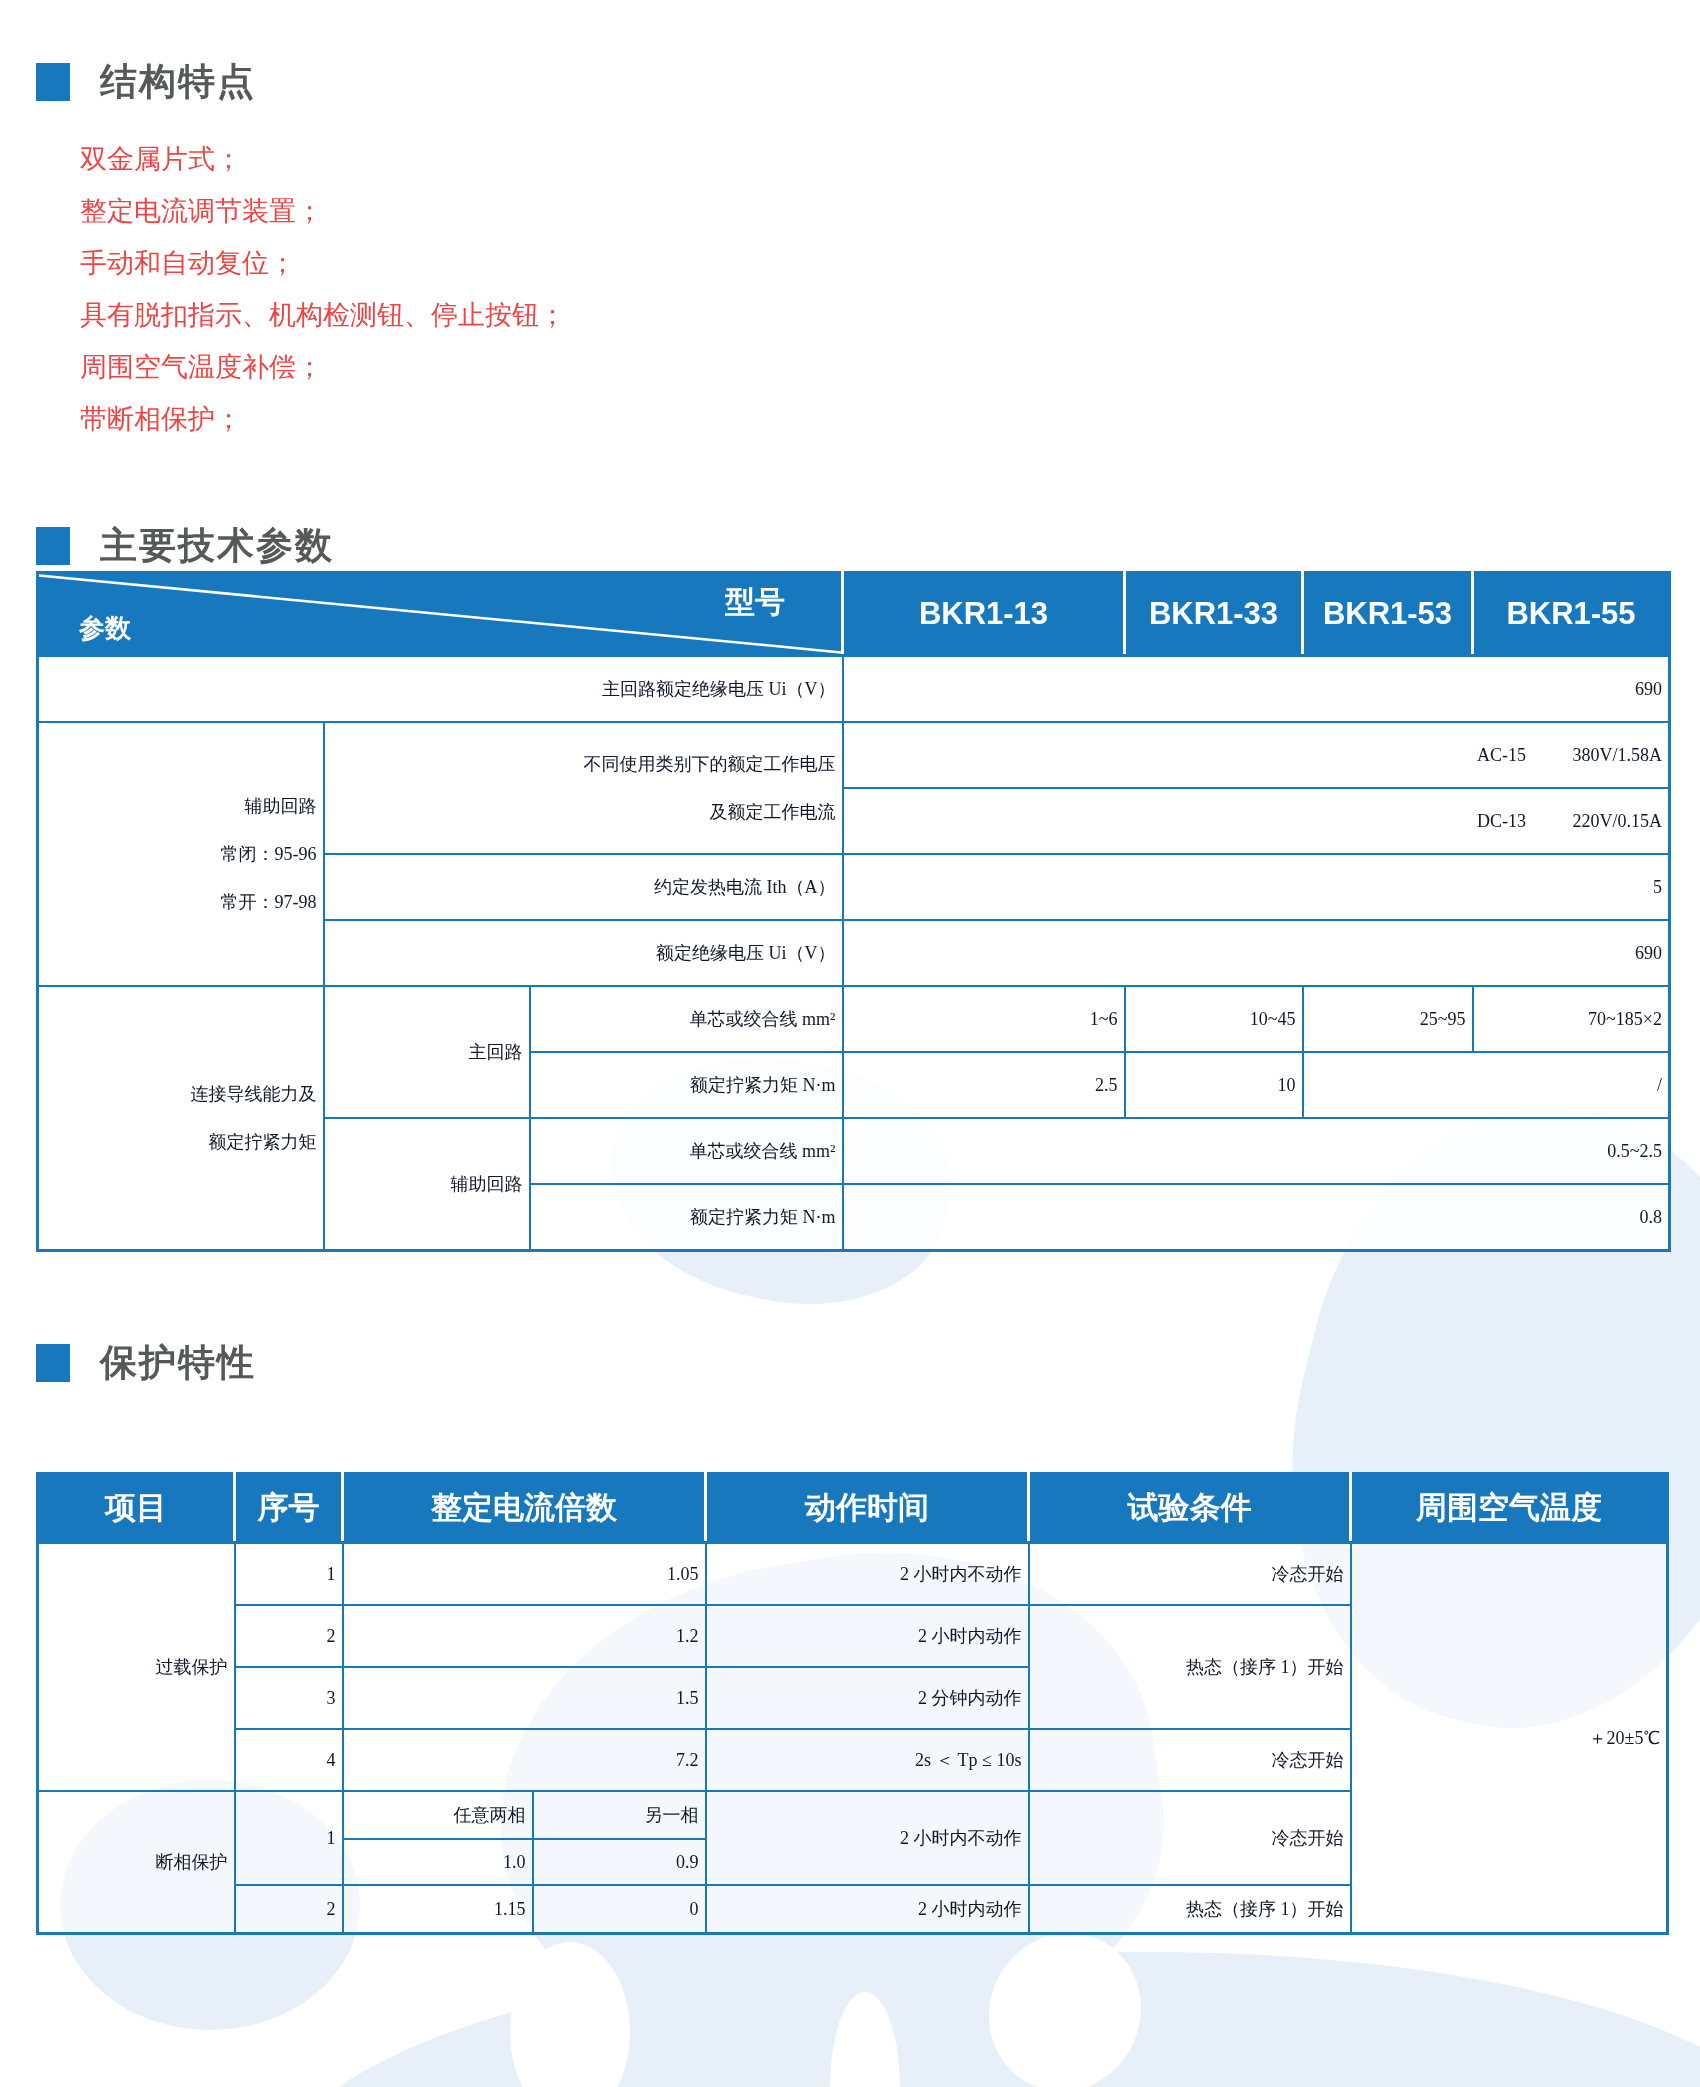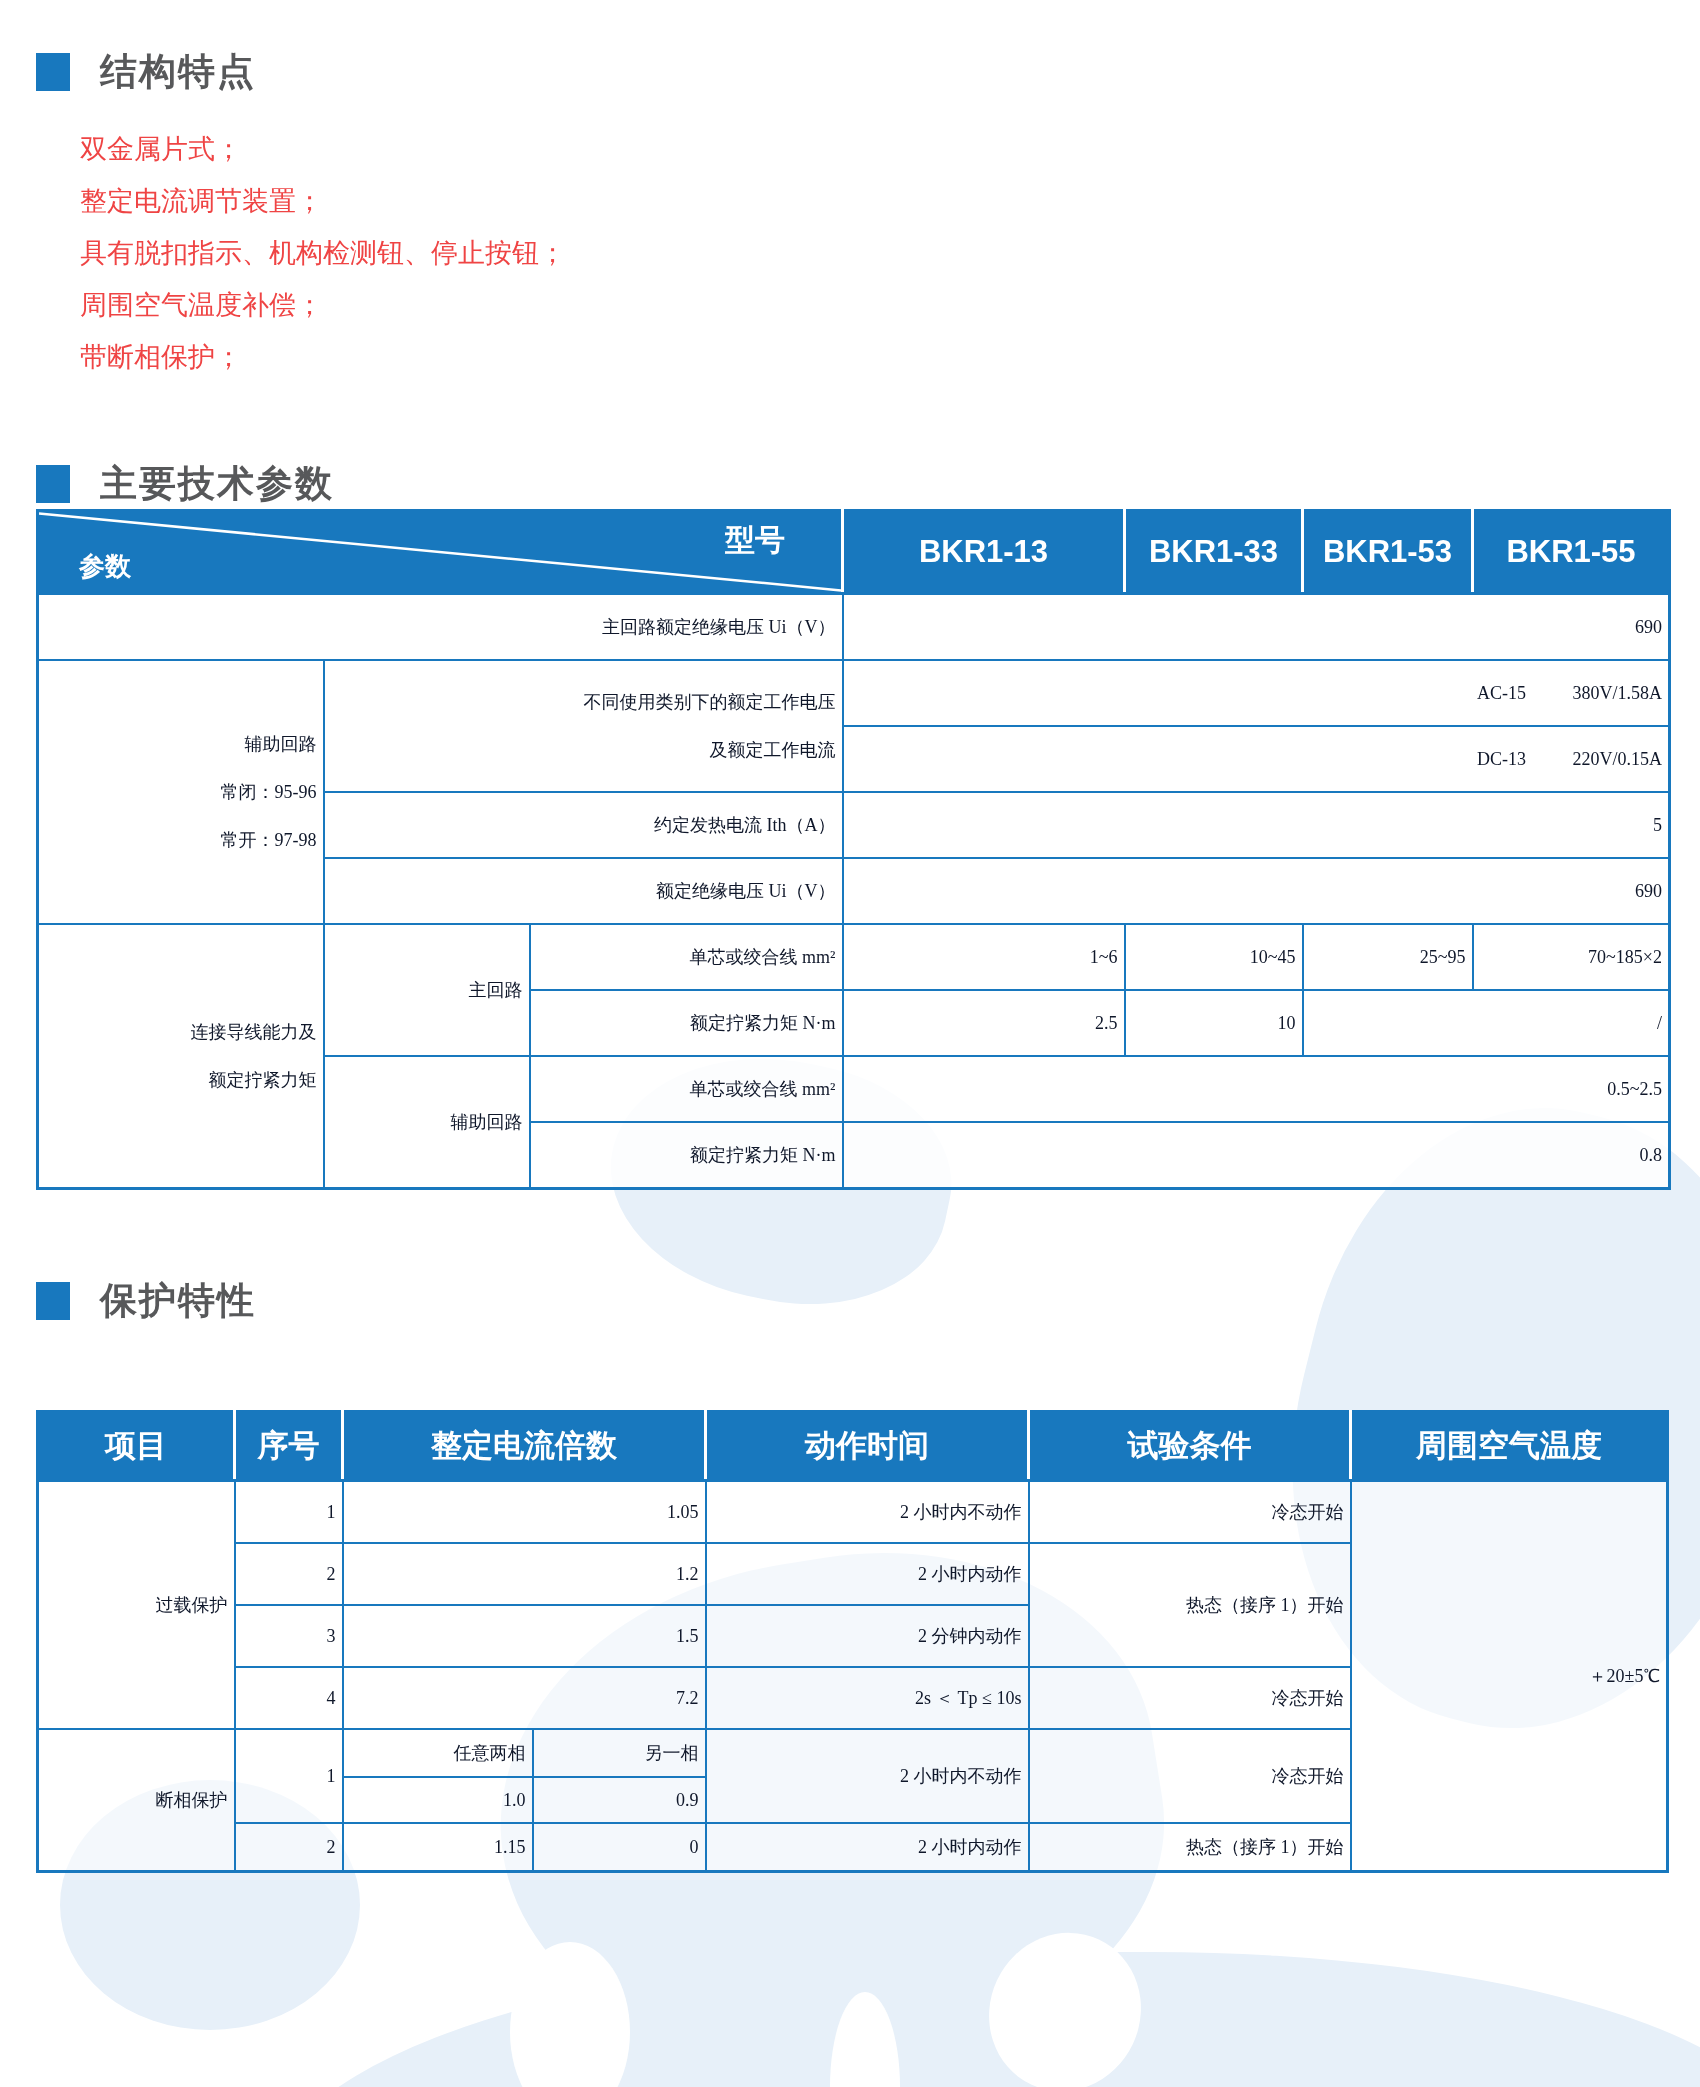--- a/index.html
+++ b/index.html
@@ -15,21 +15,21 @@
   
   .wm { position:absolute; z-index:0; background:#e7f0f9; }
   .wm-bottom  { left:270px; top:1952px; width:1520px; height:260px; border-radius:48% 42% 0 0 / 90% 75% 0 0; }
   .wm-right   { left:1300px; top:1110px; width:470px; height:620px; border-radius:46% 54% 50% 50%; transform:rotate(14deg); }
   .wm-center  { left:500px; top:1560px; width:660px; height:500px; border-radius:52% 48% 45% 55%; transform:rotate(-9deg); }
   .wm-small-a { left:610px; top:1060px; width:340px; height:240px; border-radius:55% 45% 50% 50%; transform:rotate(12deg); }
   .wm-small-b { left:60px;  top:1780px; width:300px; height:250px; border-radius:50%; }
   .wm-hole    { position:absolute; background:#ffffff; border-radius:50%; }
 
   
-  .heading { display:flex; align-items:center; margin:1px 0 0 36px;text-align:center; }
+  .heading { display:flex; align-items:center; margin:11px 0 0 36px;text-align:center; }
   .heading .sq { width:34px; height:38px; background:#1878be; margin-right:30px; flex:0 0 auto; }
   .heading .ttl { font-size:37px; font-weight:bold; color:#57585a; letter-spacing:2px; }
   .h-first { padding-top:46px; }
   .h-tech  { margin-top:76px; }
   .h-prot  { margin-top:86px; }
 
   
   .features { list-style:none; margin:26px 0 0 0; padding:0 0 0 80px; }
   .features li { font-size:27px; color:#ef4444; line-height:52px; }
 
@@ -89,20 +89,21 @@
 
 <div class="content">
 
   <div class="heading h-first">
     <span class="sq"></span>
     <span class="ttl">结构特点</span>
   </div>
   <ul class="features">
     <li>双金属片式；</li>
     <li>整定电流调节装置；</li>
+    <li>手动和自动复位；</li>
     <li>具有脱扣指示、机构检测钮、停止按钮；</li>
     <li>周围空气温度补偿；</li>
     <li>带断相保护；</li>
   </ul>
 
   <div class="heading h-tech">
     <span class="sq"></span>
     <span class="ttl">主要技术参数</span>
   </div>
 

